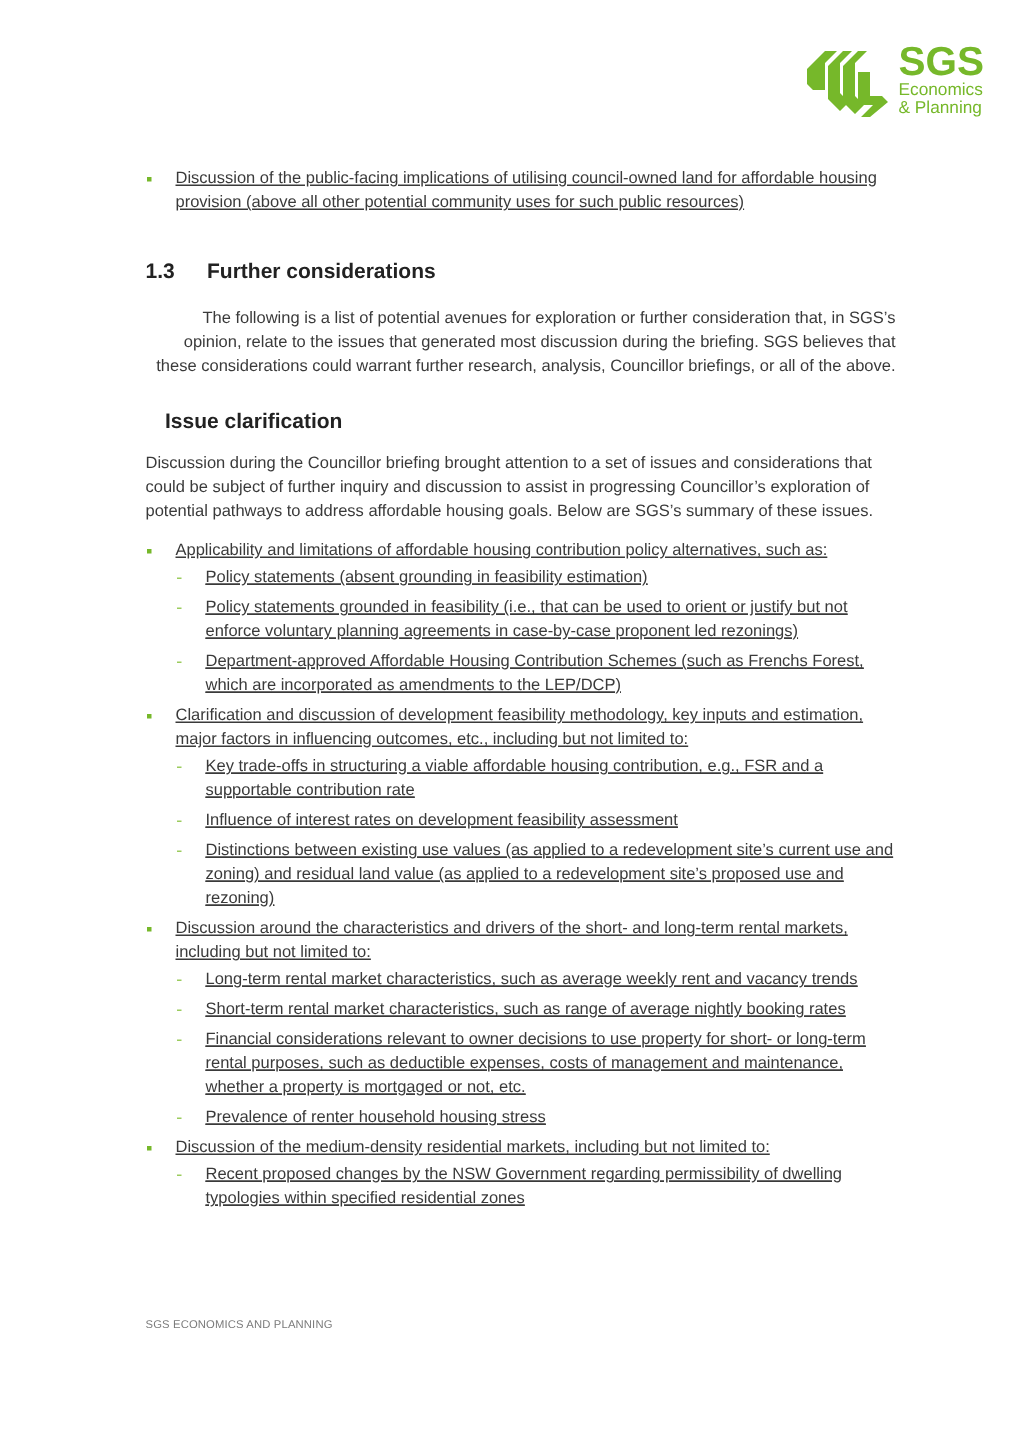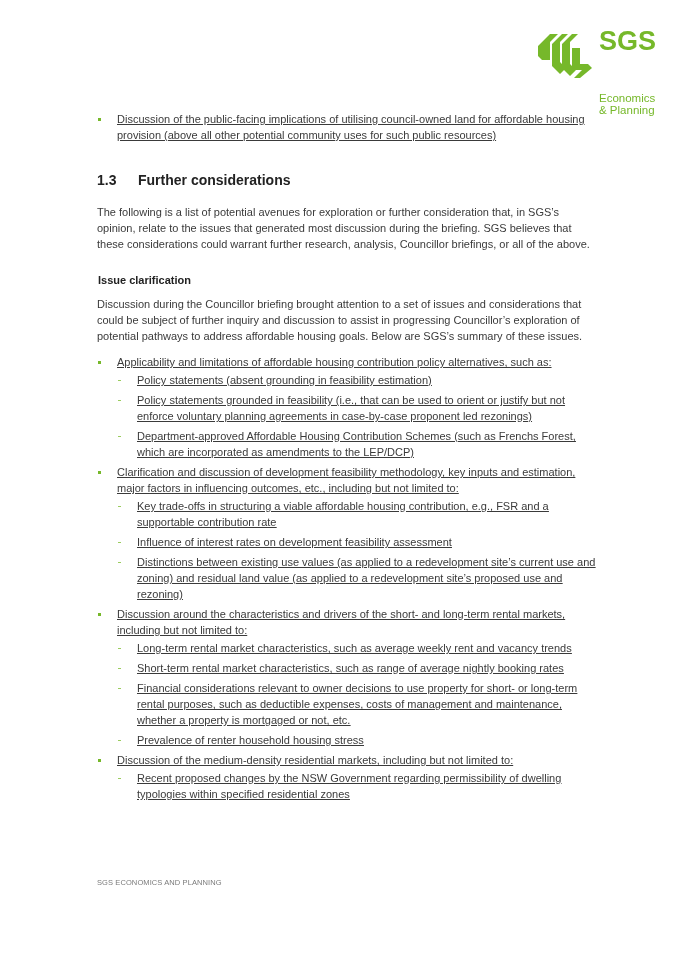--- a/index.html
+++ b/index.html
@@ -2,40 +2,40 @@
 <html><head>
 <meta charset="utf-8">
 <style>
   html, body { margin: 0; padding: 0; background: #ffffff; }
   body { width: 675px; height: 955px; position: relative; overflow: hidden;
          font-family: "Liberation Sans", sans-serif; color: #333333; }
   .logo { position: absolute; left: 536px; top: 28px; width: 130px; height: 54px; }
   .logo svg { position: absolute; left: 0; top: 0; }
   .logo .sgs { position: absolute; left: 63px; top: 0px; font-weight: bold; font-size: 27px;
                line-height: 27px; color: #76b82a; letter-spacing: 0px; }
-  .logo .sub { position: absolute; left: 63px; font-size: 11.5px; line-height: 12px; color: #76b82a; margin-top: 38px; }
+  .logo .sub { position: absolute; left: 63px; font-size: 11.5px; line-height: 12px; color: #76b82a; }
   .logo .sub1 { top: 26px; }
   .logo .sub2 { top: 38px; }
 
   .content { position: absolute; left: 97px; top: 111px; width: 500px;
              font-size: 11px; line-height: 16px; color: #3a3a3a; }
   p { margin: 0; }
   ul { list-style: none; margin: 0; padding: 0; text-decoration: underline; }
   li.b1 { position: relative; padding-left: 20px; margin-bottom: 4px; }
   li.b1 > .bullet { position: absolute; left: 0; top: 0; color: #76b82a; font-size: 11px; }
   li.b1 > .bullet::before { content: ""; display: inline-block; width: 3px; height: 3px;
        background: #76b82a; position: absolute; left: 1px; top: 7px; }
   ul.sub { margin-top: 2px; }
   li.b2 { position: relative; padding-left: 20px; margin-bottom: 4px; }
   li.b2 > .dash { position: absolute; left: 0; top: 0; width: 4px; height: 1px; }
   li.b2 > .dash::before { content: ""; position: absolute; left: 1px; top: 8px; width: 3px; height: 1px; background: #9bcc5e; }
 
   h2 { margin: 0; font-size: 14px; font-weight: bold; color: #222; line-height: 18px; }
   h2 .num { display: inline-block; width: 41px; }
-  h3 { margin: 1px; font-size: 11px; font-weight: bold; color: #222; line-height: 16px; }
+  h3 { margin: 13px; font-size: 14px; font-weight: bold; color: #222; line-height: 16px; }
   .footer { position: absolute; left: 97px; top: 878px; font-size: 7.5px; color: #7a7a7a; letter-spacing: 0.1px; }
 </style>
 </head>
 <body>
 
 <div class="logo">
   <svg width="58" height="52" viewBox="0 0 58 52">
     <g fill="#76b82a">
       <polygon points="2,18 14,6 22,6 14,14 14,32 6,32 2,28"></polygon>
       <polygon points="16,16 26,6 32,6 24,14 24,34 30,40 24,46 16,38"></polygon>
@@ -53,21 +53,21 @@
     <li class="b1">
       <span class="bullet"></span>
       <span>Discussion of the public-facing implications of utilising council-owned land for affordable housing provision (above all other potential community uses for such public resources)</span>
     </li>
   </ul>
 
   <h2 style="margin-top:28px;">
     <span class="num">1.3</span><span>Further considerations</span>
   </h2>
 
-  <p style="margin-top:15px;">The following is a list of potential avenues for exploration or further consideration that, in SGS’s opinion, relate to the issues that generated most discussion during the briefing. SGS believes that these considerations could warrant further research, analysis, Councillor briefings, or all of the above.</p>
+  <p style="margin-top:15px;text-align:right;">The following is a list of potential avenues for exploration or further consideration that, in SGS’s opinion, relate to the issues that generated most discussion during the briefing. SGS believes that these considerations could warrant further research, analysis, Councillor briefings, or all of the above.</p>
 
   <h3 style="margin-top:20px;">Issue clarification</h3>
 
   <p style="margin-top:8px;">Discussion during the Councillor briefing brought attention to a set of issues and considerations that could be subject of further inquiry and discussion to assist in progressing Councillor’s exploration of potential pathways to address affordable housing goals. Below are SGS’s summary of these issues.</p>
 
   <ul style="margin-top:10px;">
     <li class="b1">
       <span class="bullet"></span>
       <span>Applicability and limitations of affordable housing contribution policy alternatives, such as:</span>
       <ul class="sub">

